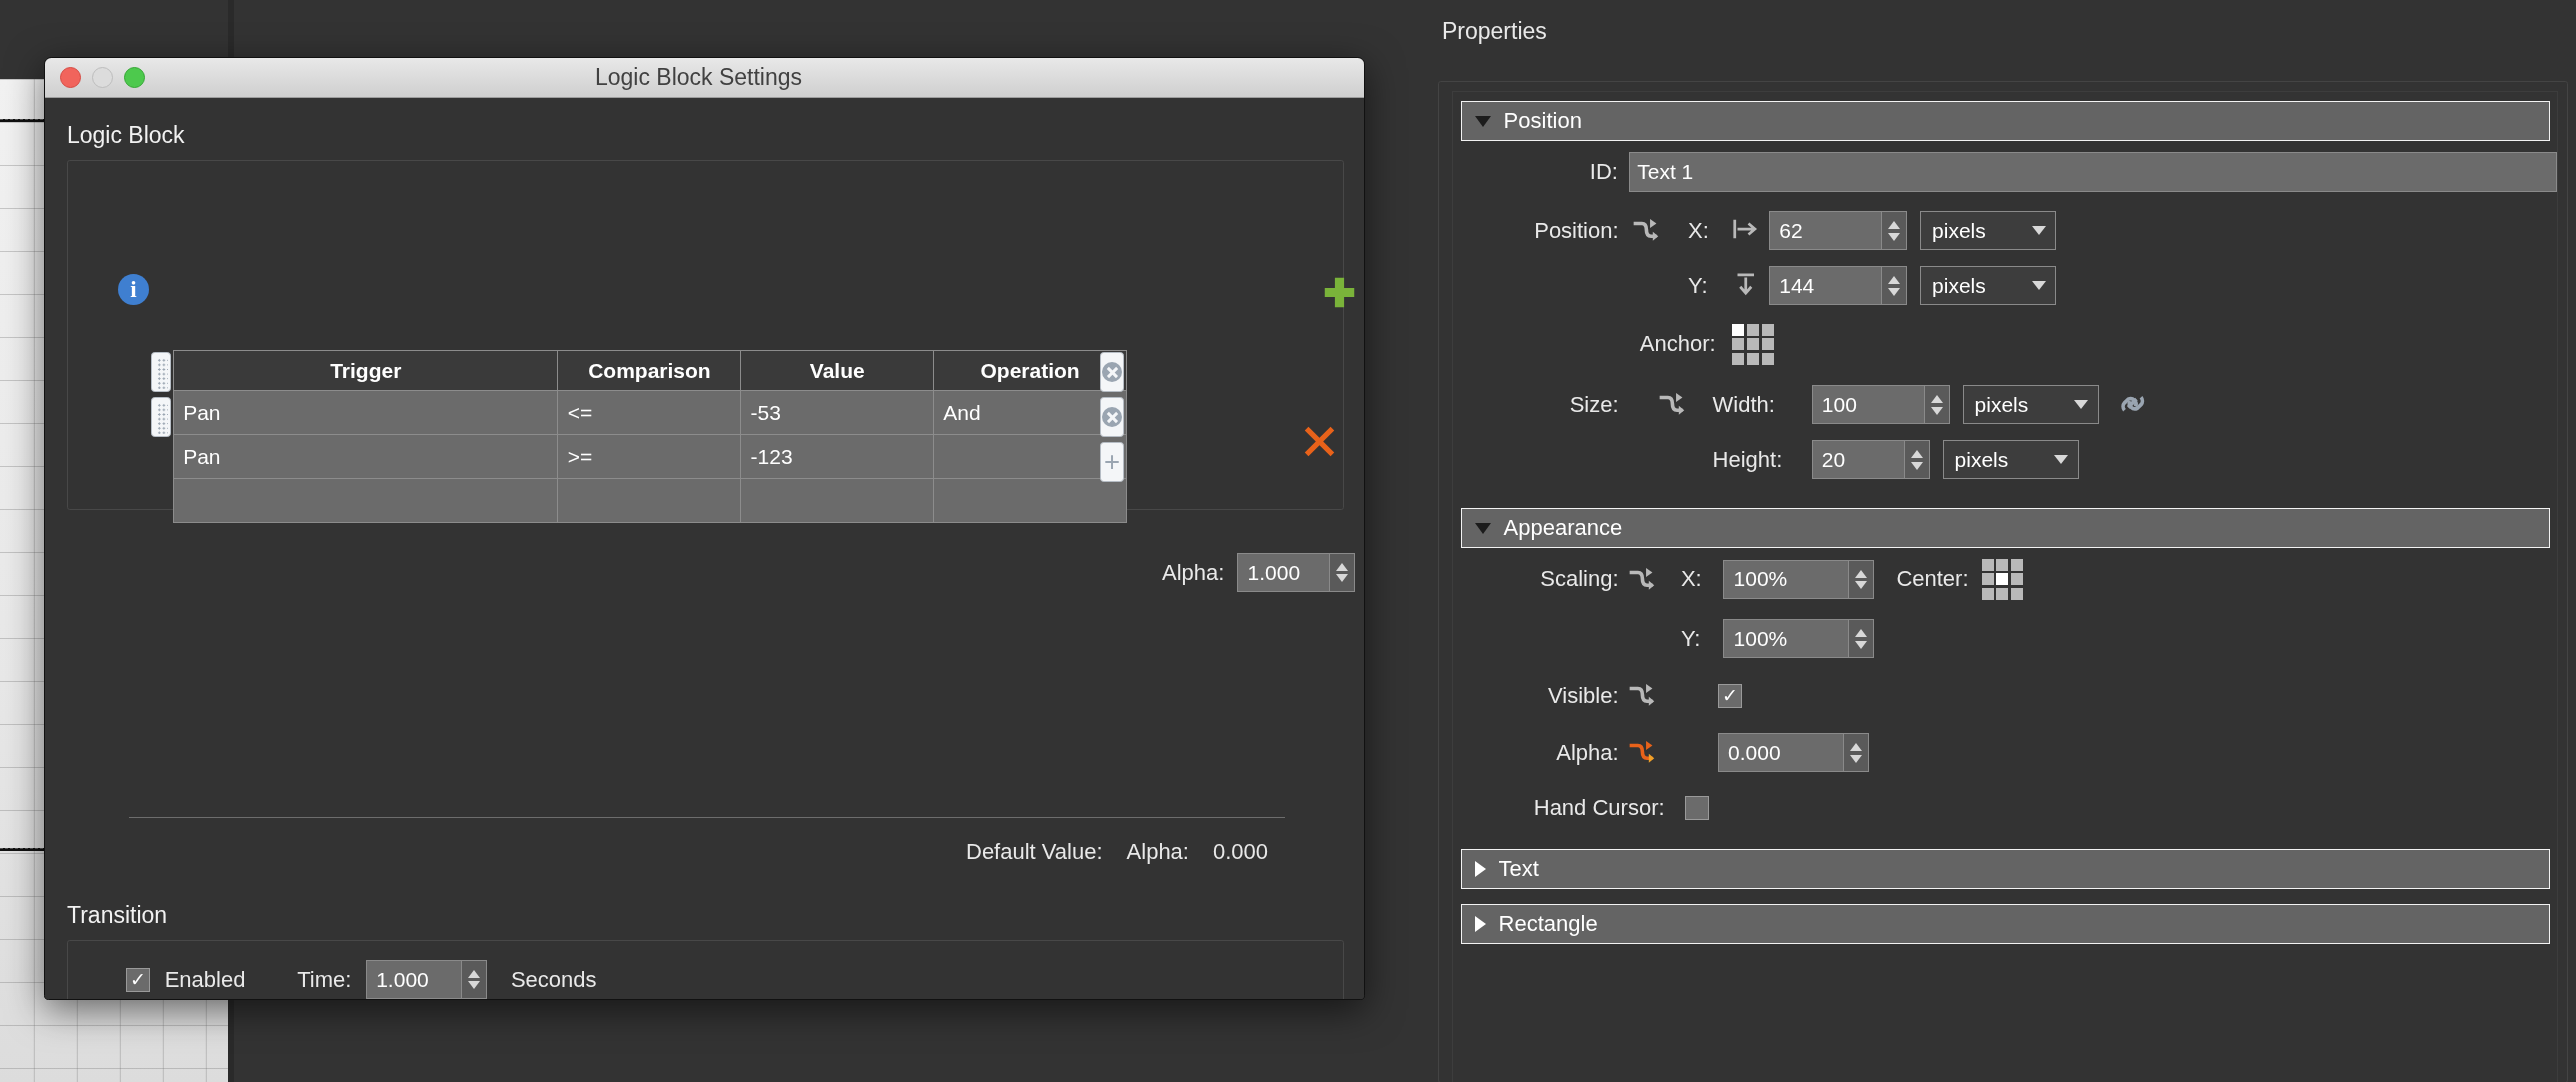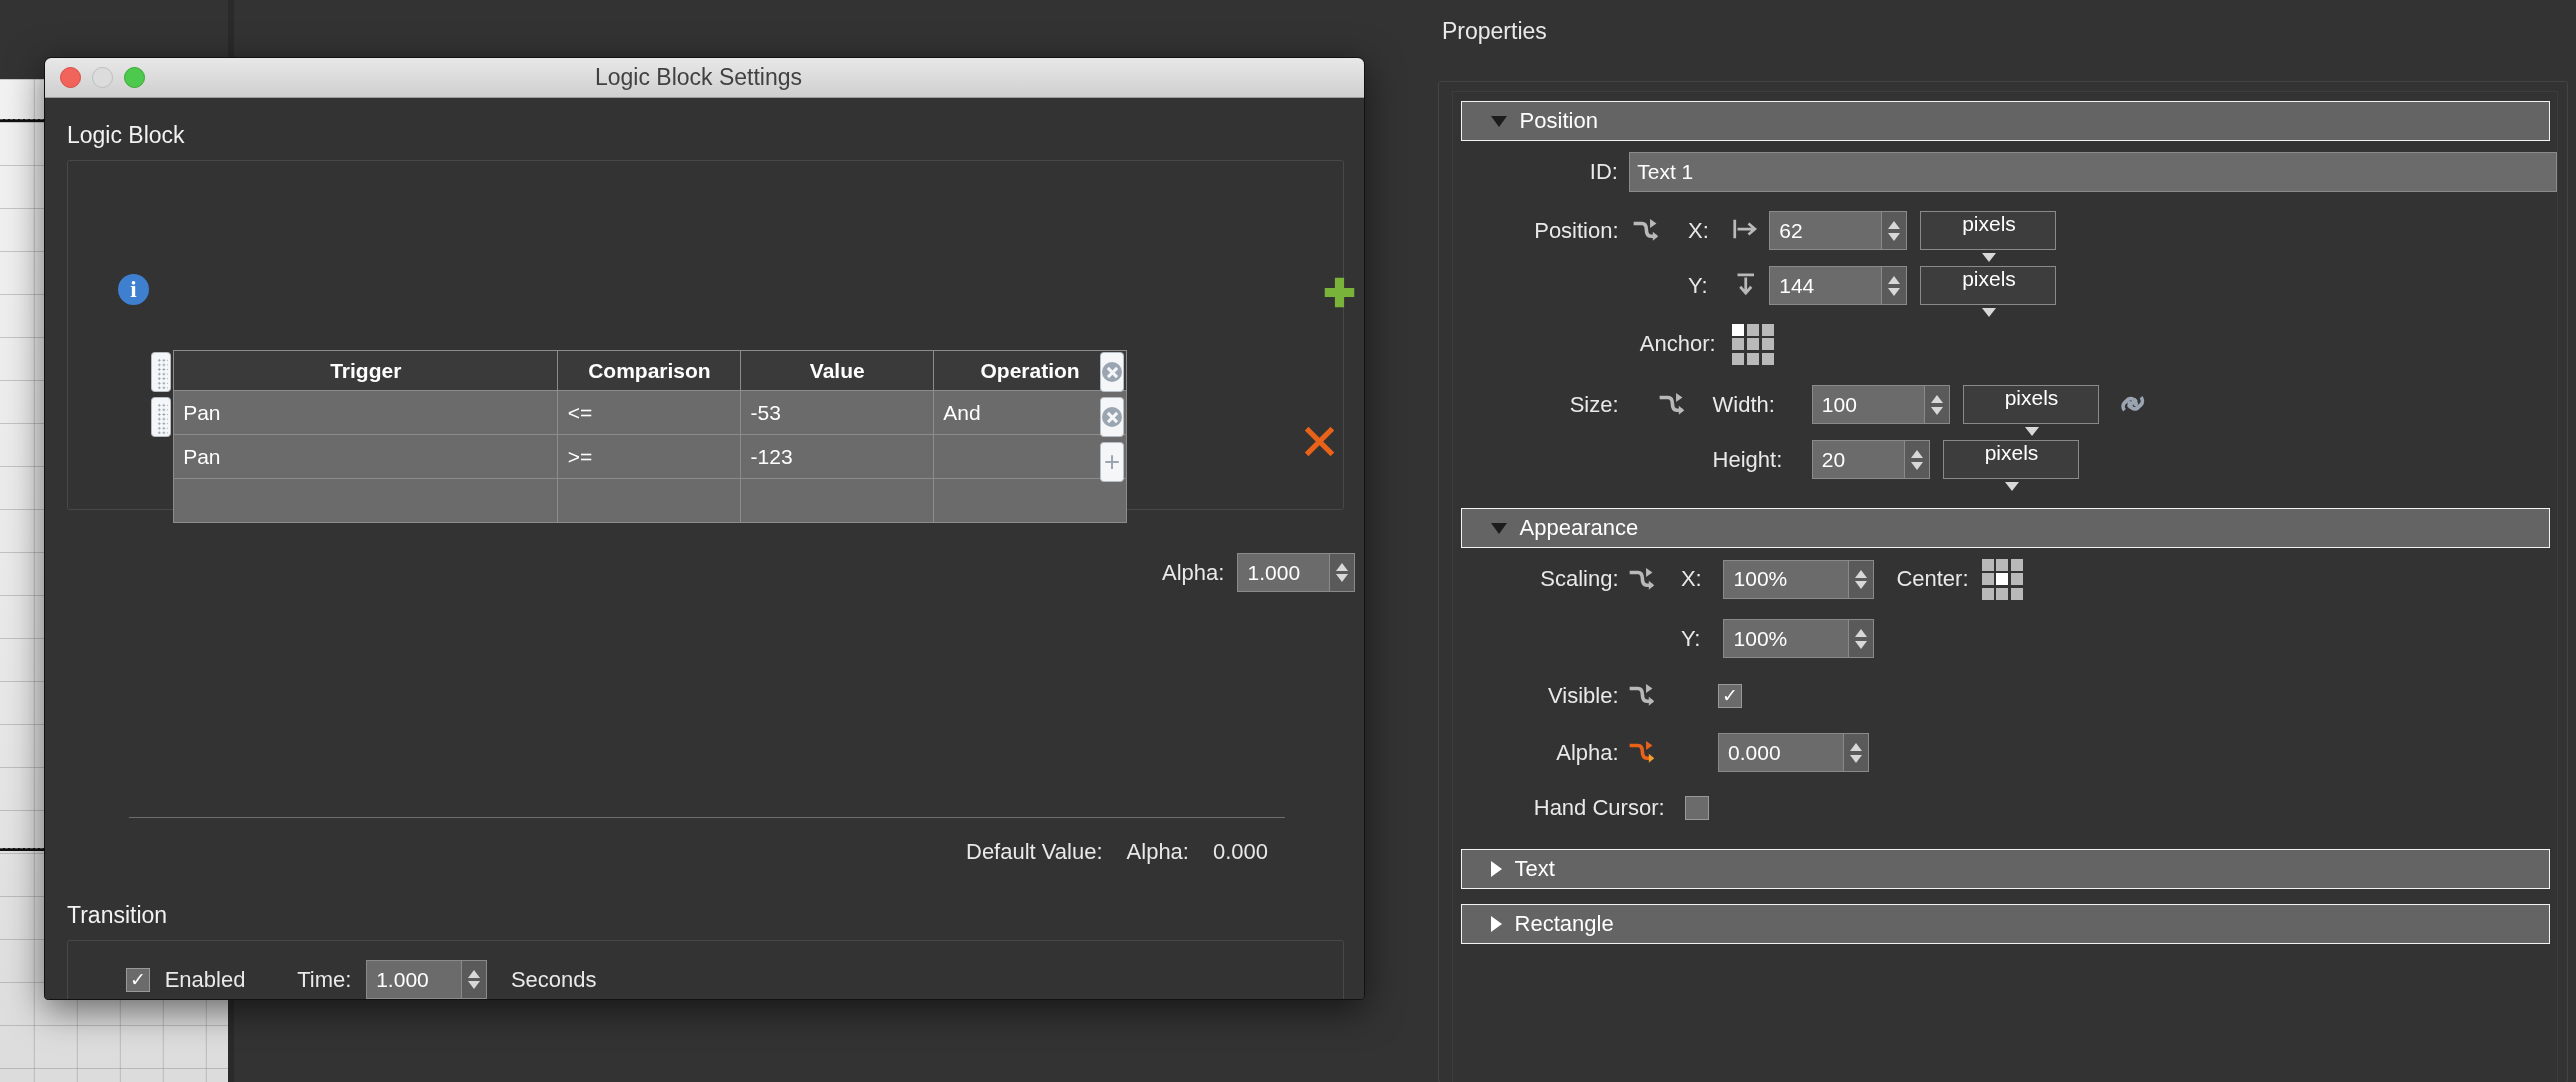--- a/index.html
+++ b/index.html
@@ -62,21 +62,21 @@
     position: absolute; left: 13px; top: 9.2px; right: 9.2px; bottom: 0;
     border-left: 0.9px solid #3d3d3d; border-top: 0.9px solid #3d3d3d;
     border-right: 0.9px solid #3d3d3d;
     padding: 0;
   }
   .section-header {
     margin: 0 7.3px 0 7.3px;
     height: 40px; background: #646464;
     border: 1.8px solid #f3f3f3;
     display: flex; align-items: center; gap: 13px;
-    padding-left: 29px;
+    padding-left: 13px;
     color: #ffffff; font-size: 22px;
   }
   .section-header.collapsed { margin-top: 14.7px; }
   .tri-down { width: 0;height:0;border-left:8.3px solid transparent;border-right:8.3px solid transparent;border-top:11px solid #1c1c1c; }
   .tri-right{ width: 0;height:0;border-top:8.3px solid transparent;border-bottom:8.3px solid transparent;border-left:11px solid #ffffff; }
 
   .row { display: flex; align-items: center; height: 57px; padding-left: 7.3px; }
   .lbl { color: #e9e9e9; font-size: 22px; text-align: right; }
   .lbl-w { width: 158px; }
   .sublbl { color:#e9e9e9; font-size: 22px; }
@@ -94,21 +94,21 @@
     width: 26px; background: #5a5a5a; border: 0.9px solid #8a8a8a;
     display: flex; flex-direction: column; justify-content: center; align-items: center; gap: 3.7px;
   }
   .sp-up { width:0;height:0;border-left:6.4px solid transparent;border-right:6.4px solid transparent;border-bottom:8.3px solid #d8d8d8; }
   .sp-dn { width:0;height:0;border-left:6.4px solid transparent;border-right:6.4px solid transparent;border-top:8.3px solid #d8d8d8; }
 
   .combo {
     height: 39px; min-width: 128px; background: #3d3d3d;
     border: 0.9px solid #8a8a8a; color: #ffffff; font-size: 21px;
     display: flex; align-items: center; justify-content: space-between;
-    padding: 0 9.2px 0 11px; gap: 16.5px; flex-direction: column;
+    padding: 0 9.2px 0 11px; gap: 16.5px;
   }
   .combo .cv { white-space: nowrap; }
   .tri-sm { width:0;height:0;border-left:7.3px solid transparent;border-right:7.3px solid transparent;border-top:9.2px solid #d8d8d8; }
 
   .grid3 { display: grid; grid-template-columns: repeat(3, 12px); grid-template-rows: repeat(3, 12px); gap: 2.8px; }
   .grid3 div { background: #b9b9b9; }
   .grid3 div.on { background: #ffffff; }
 
   .chk {
     width: 24px; height: 24px; background: #6b6b6b; border: 0.9px solid #9a9a9a;

